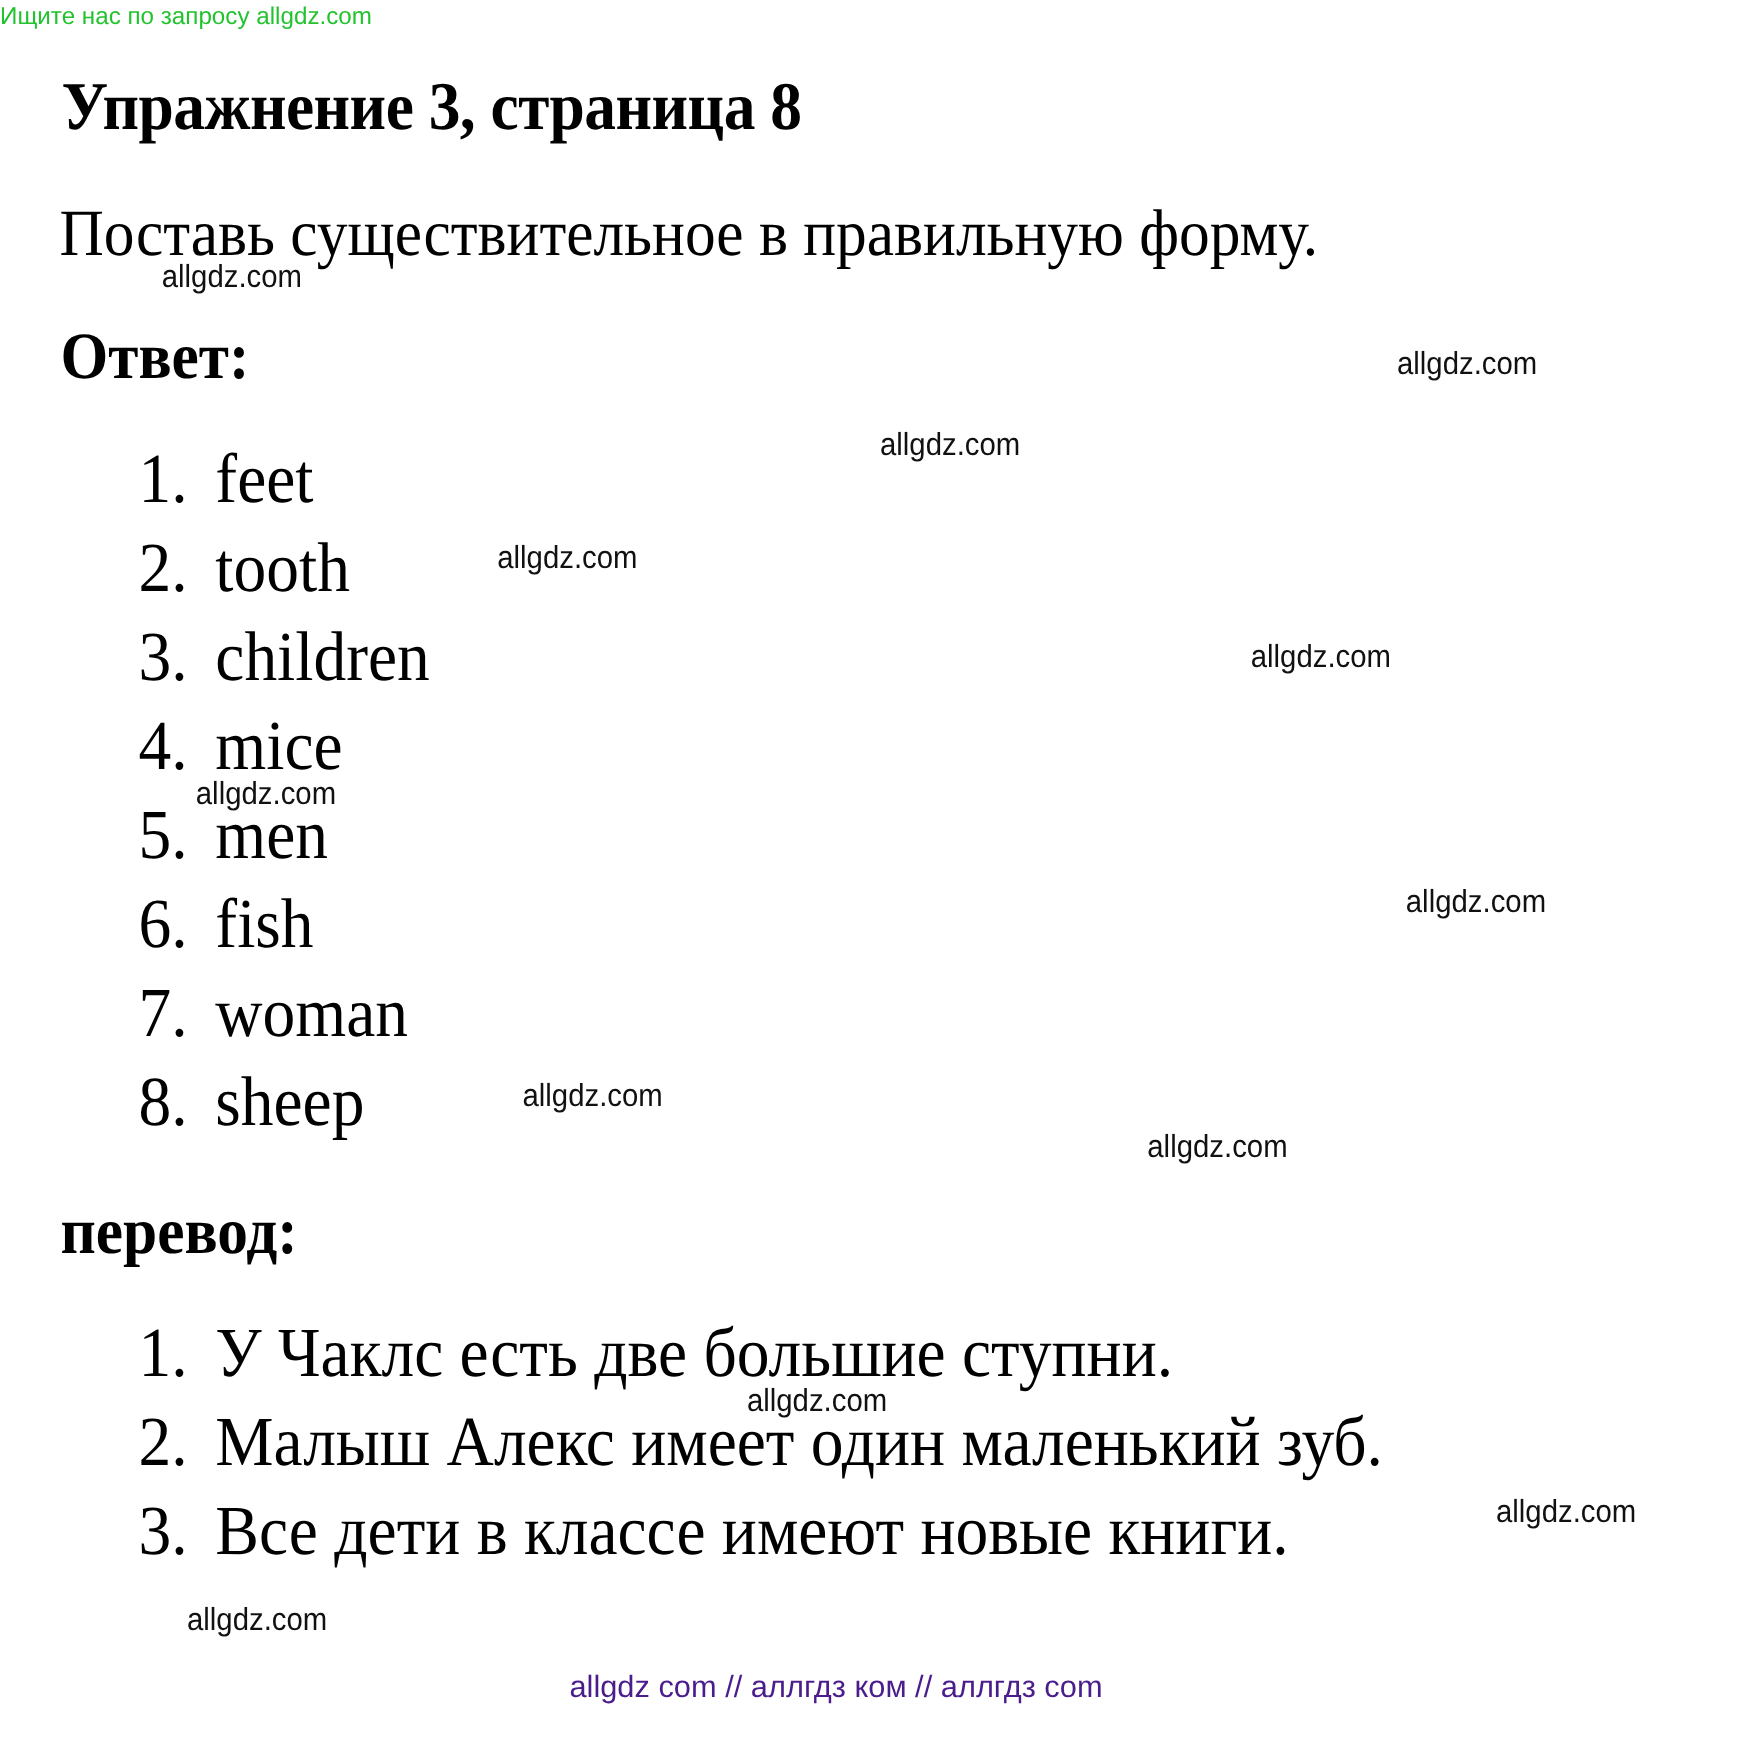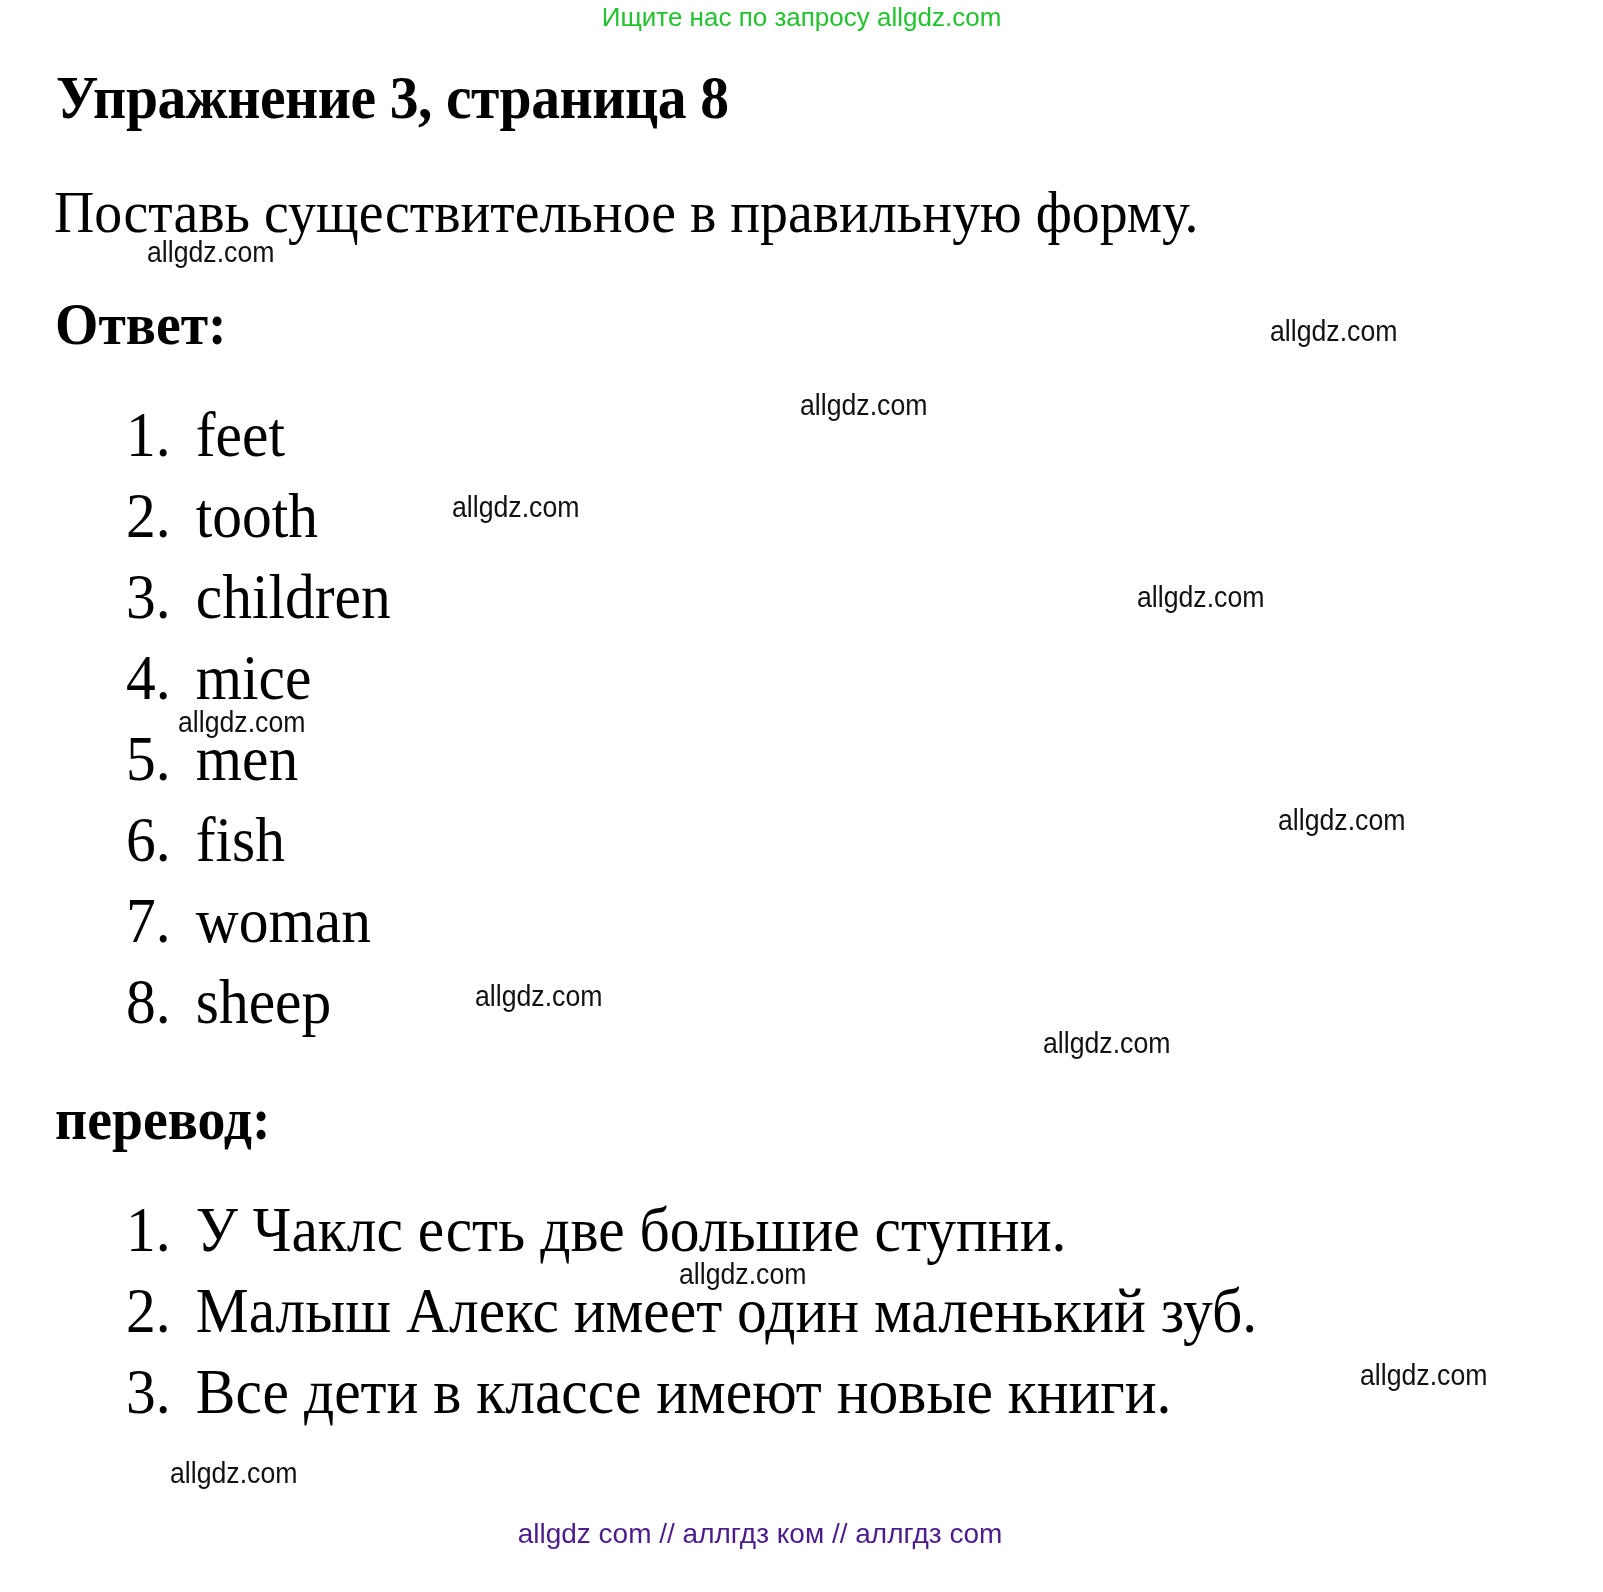--- a/index.html
+++ b/index.html
@@ -1,19 +1,19 @@
 <!DOCTYPE html>
 <html><head>
 <meta charset="utf-8">
 <style>
   html, body { margin:0; padding:0; background:#ffffff; }
   body { width:1603px; height:1592px; position:relative; overflow:hidden; }
   .abs { position:absolute; white-space:nowrap; }
-  .top-banner { left:0; width:1603px; top:2px; text-align:center;
-    font-family:"Liberation Sans", sans-serif; font-size:26px; color:#22c32e; }
+  .top-banner { left:0; width:1603px; top:2px; text-align:left;
+    font-family:"Liberation Sans", sans-serif; font-size:22px; color:#22c32e; }
   .title { left:56px; top:62px; font-family:"Liberation Serif", serif; font-weight:bold;
     font-size:62px; color:#000; transform:scaleX(0.93); transform-origin:left top; letter-spacing:-0.5px;}
   .task { left:54px; top:178px; font-family:"Liberation Serif", serif; font-size:60px; color:#000;
     transform:scaleX(0.93); transform-origin:left top; }
   .heading { left:55px; font-family:"Liberation Serif", serif; font-weight:bold; font-size:60px; color:#000;
     transform:scaleX(0.93); transform-origin:left top; }
   .item { left:126px; font-family:"Liberation Serif", serif; font-size:64px; color:#000;
     transform:scaleX(0.93); transform-origin:left top; }
   .item .num { display:inline-block; width:75px; }
   .wm { font-family:"Liberation Sans", sans-serif; font-size:29px; color:#111; transform:scaleX(0.92); transform-origin:left top; }

